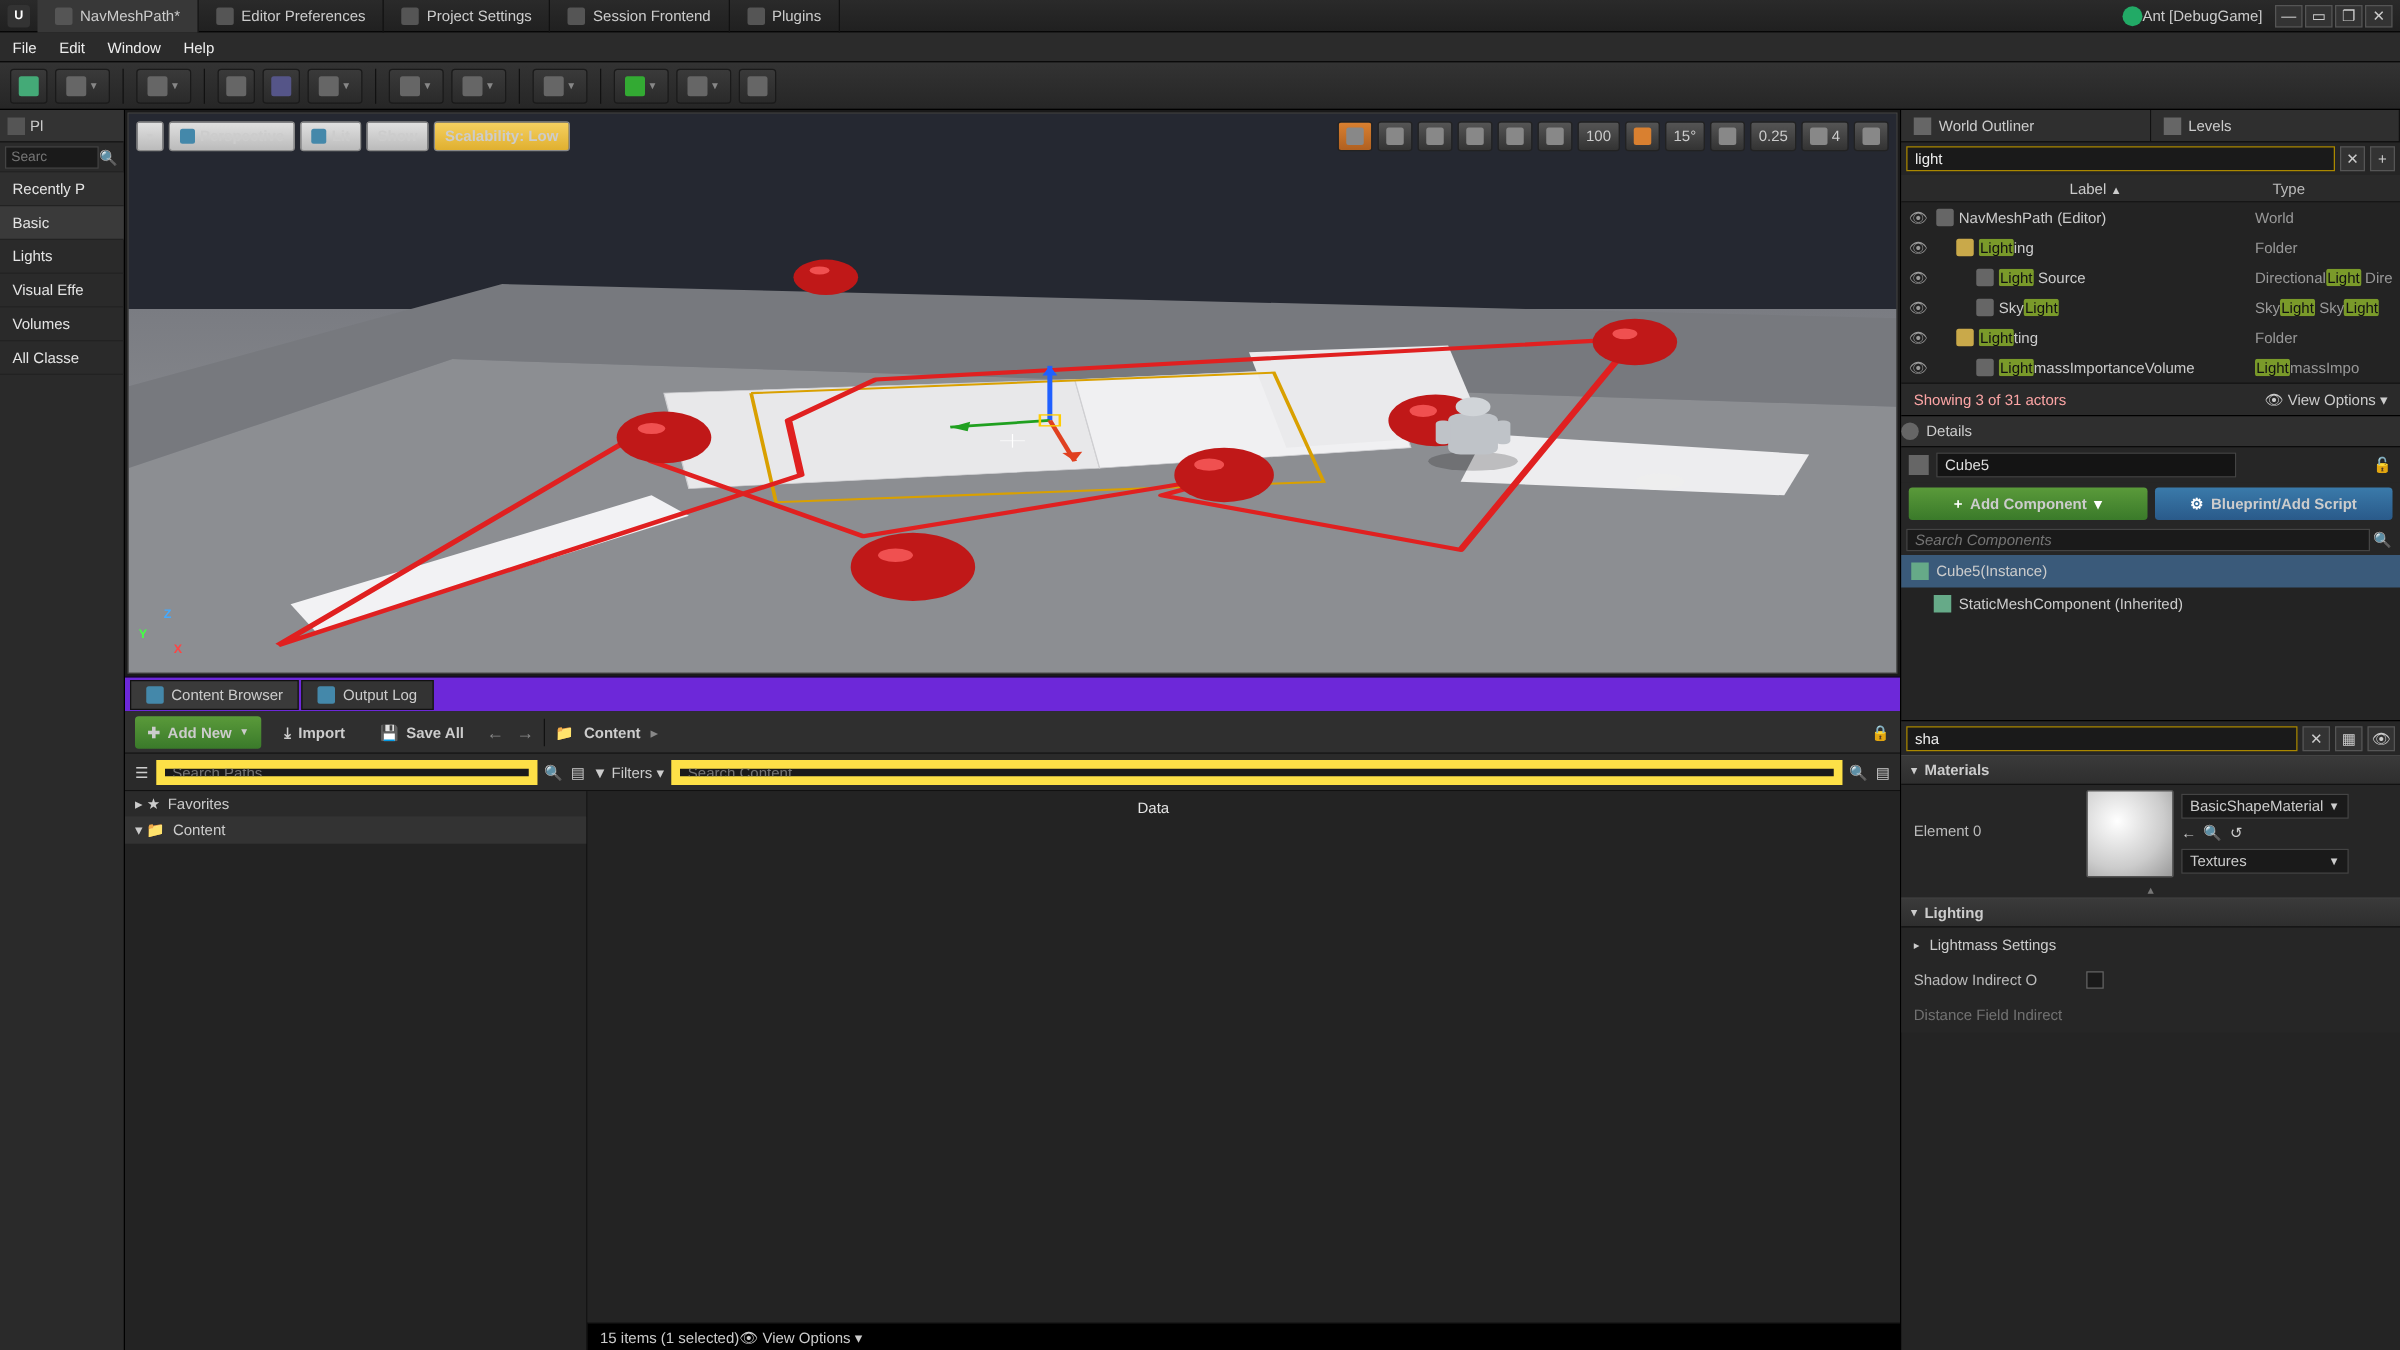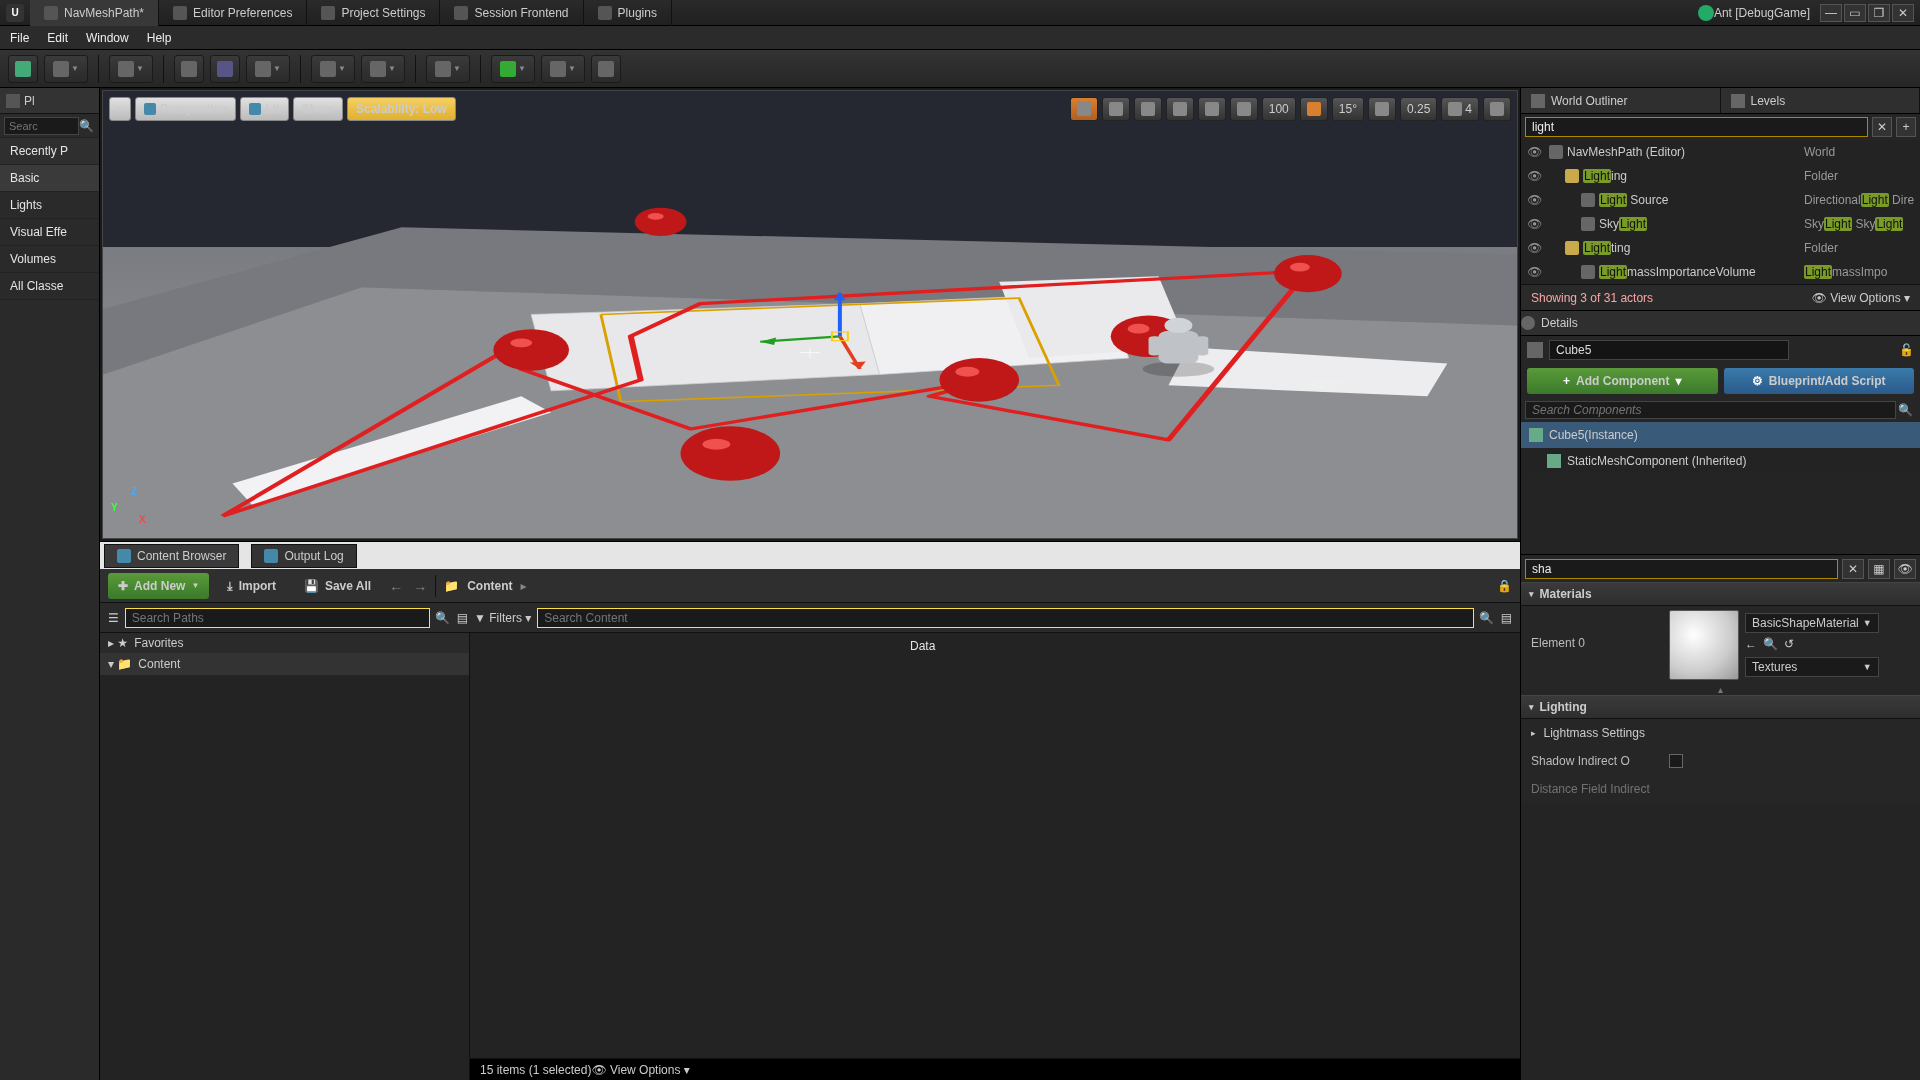--- a/index.html
+++ b/index.html
@@ -42,34 +42,34 @@
 .vp-btn.yellow{background:linear-gradient(#f5d060,#e0b030);color:#442;}
 .vp-btn .dd{font-size:8px;}
 .vp-btn .vicon{width:12px;height:12px;background:#48a;border-radius:2px;}
 .vp-toolbar-r{position:absolute;top:6px;right:6px;display:flex;gap:4px;z-index:10;}
 .vp-rb{height:24px;min-width:26px;padding:0 6px;background:linear-gradient(#555,#333);border:1px solid #222;border-radius:3px;display:flex;align-items:center;justify-content:center;gap:3px;color:#ddd;}
 .vp-rb.orange{background:linear-gradient(#d98030,#b06020);}
 .vp-rb .ri{width:14px;height:14px;background:#888;border-radius:2px;}
 .viewport{position:absolute;inset:0;background:linear-gradient(180deg,#252831 0%,#252831 35%,#7a7c82 35%,#9a9c9f 100%);overflow:hidden;}
 .axis-gizmo{position:absolute;left:10px;bottom:10px;width:40px;height:40px;}
 .axis-gizmo .ax{position:absolute;font-size:10px;font-weight:bold;}
-.bottom-tabs{height:28px;background:#e5e5e5;display:flex;align-items:center;gap:12px;padding:0 4px;border-top:1px solid #000;}
+.bottom-tabs{height:28px;background:#6d28d9;display:flex;align-items:center;gap:2px;padding:0 4px;border-top:1px solid #000;}
 .btab{display:flex;align-items:center;gap:6px;padding:0 12px;height:24px;background:#333;border:1px solid #111;}
 .btab.active{background:#3a3a3a;}
 .btab .bicon{width:14px;height:14px;background:#48a;border-radius:2px;}
 .cb-toolbar{height:34px;background:#2f2f2f;display:flex;align-items:center;gap:8px;padding:0 8px;border-bottom:1px solid #111;}
 .cb-btn{height:26px;padding:0 10px;display:flex;align-items:center;gap:6px;border-radius:3px;font-weight:bold;color:#fff;}
 .cb-btn.add{background:linear-gradient(#5a9a3a,#3a7a2a);}
 .cb-btn .dd{font-size:8px;}
 .cb-btn.plain{background:transparent;}
 .cb-nav{display:flex;align-items:center;gap:10px;}
 .cb-nav .arrow{color:#888;font-size:14px;}
 .cb-filter{height:30px;background:#2a2a2a;display:flex;align-items:center;gap:6px;padding:0 8px;border-bottom:1px solid #111;}
 .cb-filter .fsec{display:flex;align-items:center;gap:6px;}
-.cb-filter input{background:#1a1a1a;border:1px solid #fde047;height:20px;color:#ccc;padding:0 6px;}
+.cb-filter input{background:#1a1a1a;border:7px solid #fde047;height:20px;color:#ccc;padding:0 6px;}
 .cb-filter .sbox{flex:1;display:flex;}
 .cb-filter .sbox input{flex:1;}
 .cb-body{flex:1;display:flex;background:#232323;}
 .cb-tree{width:370px;border-right:1px solid #111;display:flex;flex-direction:column;}
 .cb-tree .fav{height:20px;padding:0 8px;display:flex;align-items:center;gap:6px;background:#2a2a2a;}
 .cb-tree .root{padding:4px 8px;display:flex;align-items:center;gap:6px;background:#333;}
 .cb-content{flex:1;display:flex;flex-direction:column;}
 .cb-items{flex:1;background:#232323;position:relative;}
 .cb-items .hold{position:absolute;top:6px;left:440px;color:#e5e5e5;}
 .cb-status{height:22px;padding:0 10px;display:flex;align-items:center;background:#000000;border-top:1px solid #111;}
@@ -450,20 +450,25 @@
       <div class="ptab">
           <span class="picon"></span>
           <span>Levels</span>
         </div>
     </div>
     <div class="wo-search">
       <input value="light" style="">
       <div class="clr">✕</div>
       <div class="add">+</div>
     </div>
+    <div class="wo-header">
+      <div style="width:22px;"></div>
+      <div class="col label"><span>Label</span> <span style="font-size:9px;">▲</span></div>
+      <div class="col type">Type</div>
+    </div>
     <div class="wo-list" id="wo-list">
         <div class="wo-row">
           <span class="eye">👁</span>
           <span class="ind" style="width: 0px;"></span>
           <span class="ricon"></span>
           <span class="rlabel">NavMeshPath (Editor)</span>
           <span class="rtype">World</span>
         </div>
         <div class="wo-row">
           <span class="eye">👁</span>

